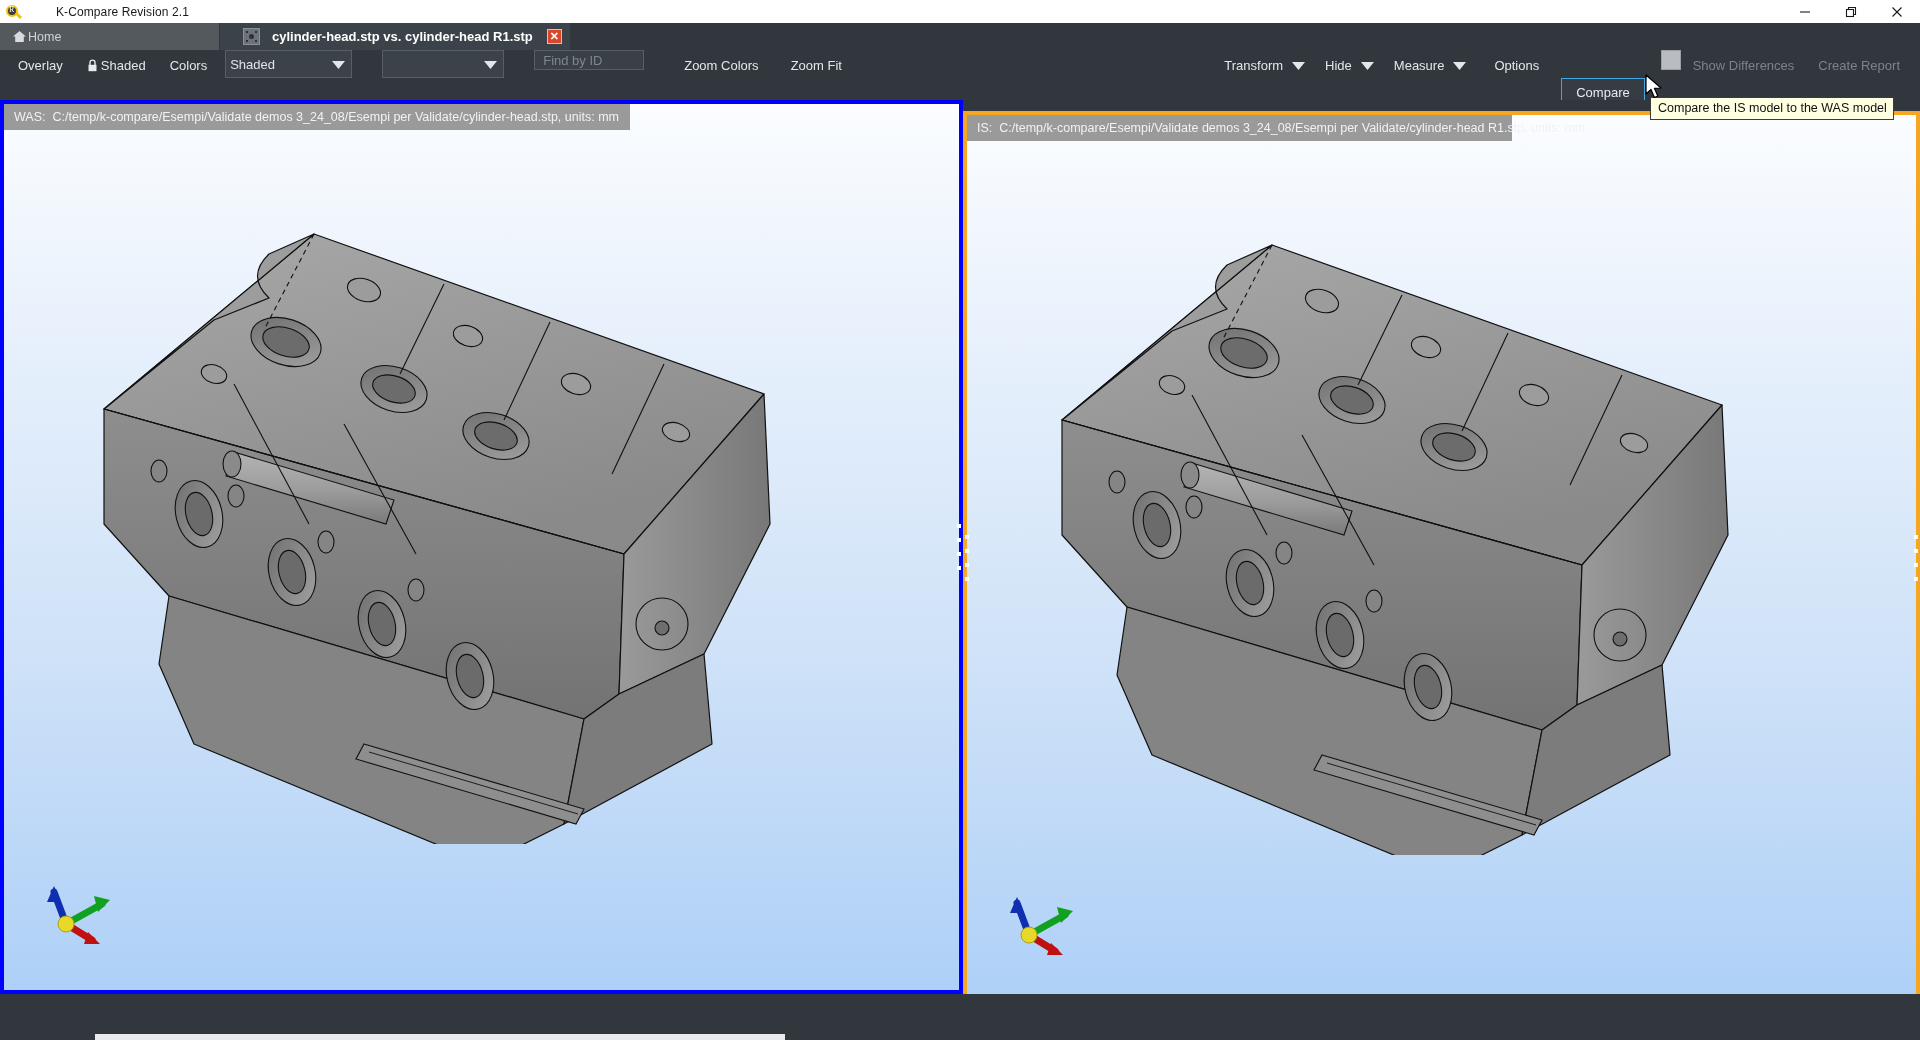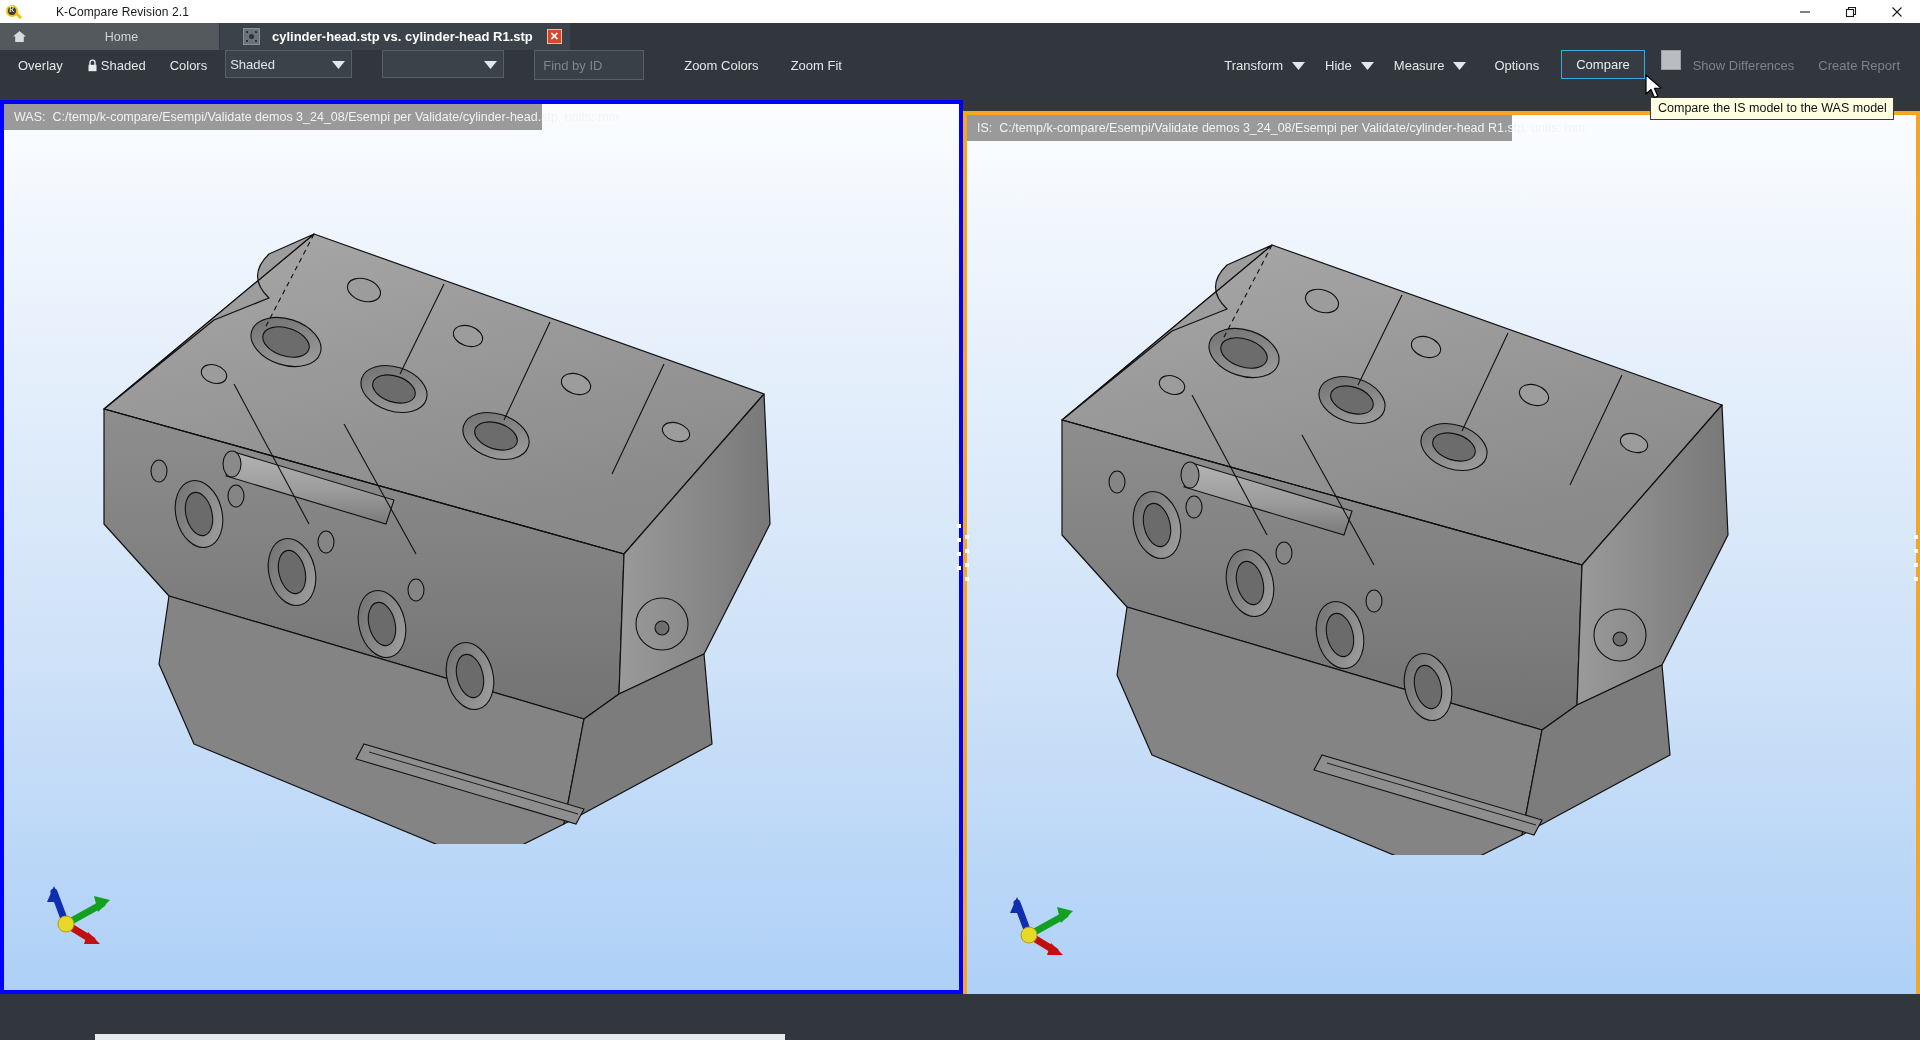--- a/index.html
+++ b/index.html
@@ -47,21 +47,21 @@
     position: absolute; top: 23px; left: 0; width: 1920px; height: 27px;
     background: #31373d; display: flex; align-items: flex-end;
   }
   .tab {
     height: 27px; display: flex; align-items: center;
     background: #54595e; color: #cfd4d9; font-size: 12.5px;
     border-right: 1px solid #31373d;
   }
   .tab.home { width: 220px; padding-left: 10px; }
   .tab.home .home-ico { width: 18px; display: flex; justify-content: center; }
-  .tab.home .lbl { flex: 1; text-align: center; padding-right: 4px; }
+  .tab.home .lbl { flex: 1; padding-right: 4px; }
   .tab.active {
     background: #3b4249; color: #ffffff; font-weight: bold;
     padding: 0 8px 0 23px; height: 27px;
   }
   .tab.active .doc-ico {
     width: 17px; height: 17px; background: #6c7279;
     border: 1px solid #8a9097; position: relative; margin-right: 12px;
     flex: 0 0 auto;
   }
   .tab.active .doc-ico::after {
@@ -90,36 +90,36 @@
   }
   .tb-item.dim { color: #7b838b; }
   .lock-ico { margin-right: 3px; display: inline-flex; }
   .combo {
     height: 28px; background: #3b4249; border: 1px solid #575e66;
     display: flex; align-items: center; color: #dfe4e8; font-size: 13px;
     padding: 0 6px 0 4px;
   }
   .combo .caret { margin-left: auto; padding-left: 14px; }
   .findbox {
-    height: 30px; background: #3a4047; border: 1px solid #575e66;
+    height: 20px; background: #3a4047; border: 1px solid #575e66;
     display: flex; align-items: center; padding: 0 8px;
   }
   .findbox input {
     background: transparent; border: 0; outline: 0; color: #d6dbe0;
     font-size: 13px; width: 100%; font-family: "Liberation Sans", sans-serif;
   }
   .findbox input::placeholder { color: #7e868e; }
   .menu-btn {
     display: flex; align-items: center; gap: 9px; font-size: 13px;
     color: #e3e7ea; padding: 0 10px; height: 30px;
   }
   .compare-btn {
     font-size: 13px; color: #e8ecef; border: 1px solid #3da9e0;
     background: #363c43; padding: 0 14px; height: 29px;
-    display: flex; align-items: center;
+    display: flex; align-items: center; margin-top: 28px;
   }
   .chk {
     width: 20px; height: 20px; background: #b9bcc0; border: 1px solid #9aa0a6;
   }
   .spacer { flex: 1; }
 
   
   .viewarea {
     position: absolute; top: 100px; left: 0; width: 1920px; height: 894px;
     background: #31373d;
@@ -316,21 +316,21 @@
 
     <div class="tb-item dim" style="margin-right:8px">
       <span>Create Report</span>
     </div>
   </div>
 
   <div class="viewarea">
 
     <div class="panel was">
       <div class="inner">
-        <div class="path-bar" style="width:538px">
+        <div class="path-bar" style="width:626px">
           <span class="key">WAS:</span>
           <span>C:/temp/k-compare/Esempi/Validate demos 3_24_08/Esempi per Validate/cylinder-head.stp, units: mm</span>
         </div>
 
         <svg class="model" style="left:60px; top:120px;" width="840" height="620" viewBox="0 0 840 620">
           <defs>
             <linearGradient id="topFaceL" x1="0" y1="0" x2="0.4" y2="1">
               <stop offset="0%" stop-color="#a8a8a8"></stop>
                 <stop offset="100%" stop-color="#8a8a8a"></stop>
             </linearGradient>

